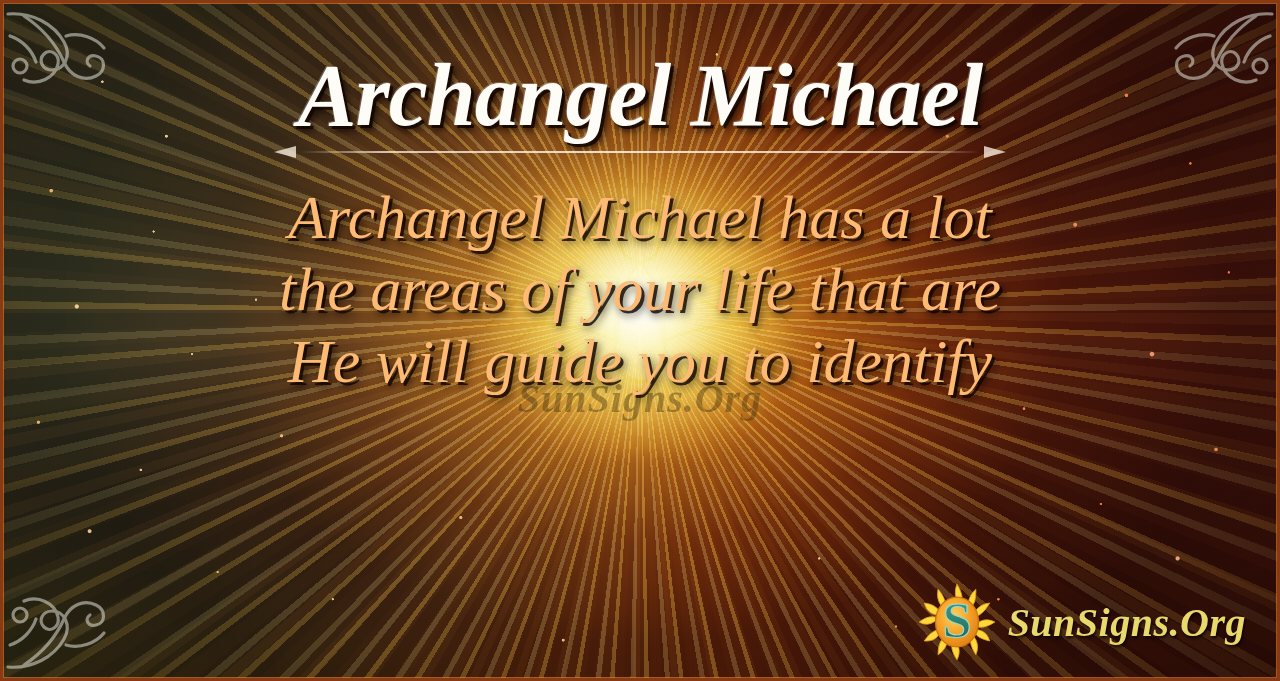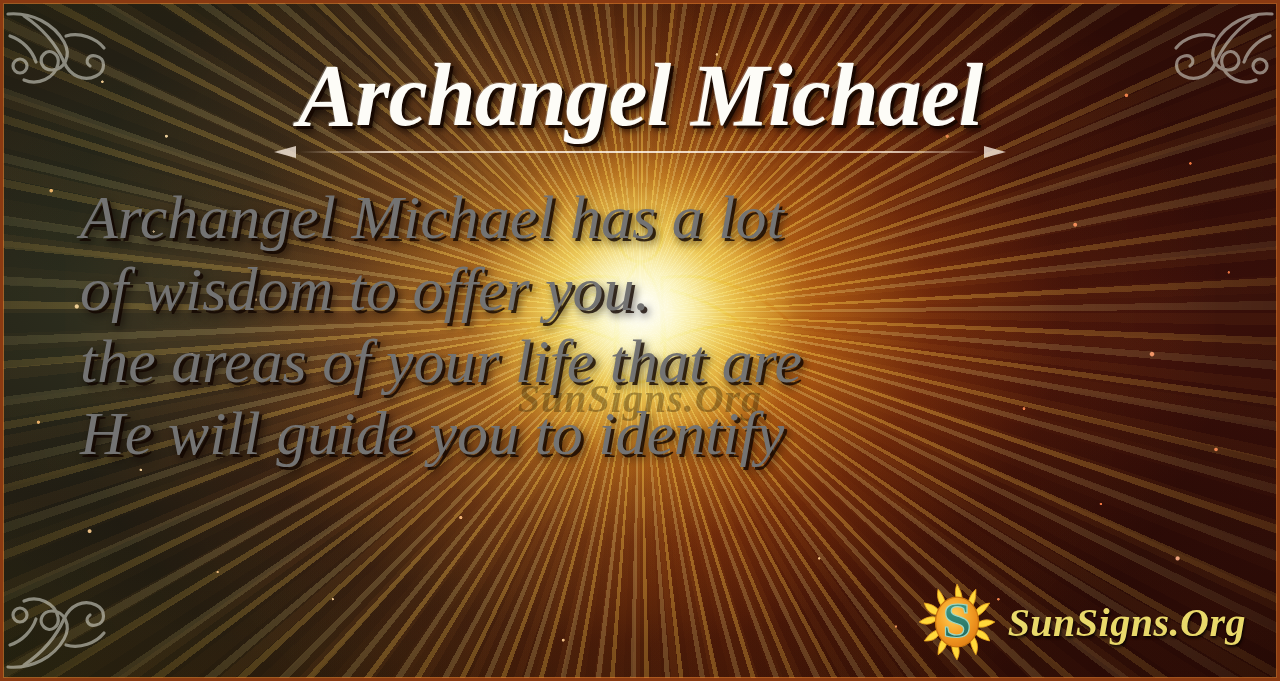--- a/index.html
+++ b/index.html
@@ -217,26 +217,26 @@
     width:0; height:0;
     border-top:6px solid transparent;
     border-bottom:6px solid transparent;
   }
   .divider .head.left  { left:14px;  border-right:22px solid rgba(245,232,220,.8); }
   .divider .head.right { right:14px; border-left:22px solid rgba(245,232,220,.8); }
 
   .body-text {
     margin-top:22px;
     width:1120px;
-    text-align:left;
+    text-align:center;
     font-family:"Liberation Serif", serif;
     font-style:italic;
     font-size:62px;
     line-height:1.16;
-    color:#737373;
+    color:#fdba74;
     text-shadow:
        3px 3px 0 rgba(18,5,0,.80),
        4px 5px 8px rgba(8,2,0,.70);
   }
   .body-text .ln { display:block; white-space:nowrap; }
 
   
   .logo {
     position:absolute;
     right:34px; bottom:16px;
@@ -315,21 +315,20 @@
     <h1 class="title">Archangel Michael</h1>
 
     <div class="divider">
       <span class="head left"></span>
       <span class="line"></span>
       <span class="head right"></span>
     </div>
 
     <div class="body-text">
       <span class="ln">Archangel Michael has a lot</span>
-      <span class="ln">of wisdom to offer you.</span>
       <span class="ln">the areas of your life that are</span>
       <span class="ln">He will guide you to identify</span>
     </div>
   </div>
 
   <div class="logo">
     <svg class="logo-mark" viewBox="0 0 100 100">
       <defs>
         <radialGradient id="discGrad" cx="42%" cy="38%" r="68%">
           <stop offset="0%" stop-color="#ffd25e"></stop>

